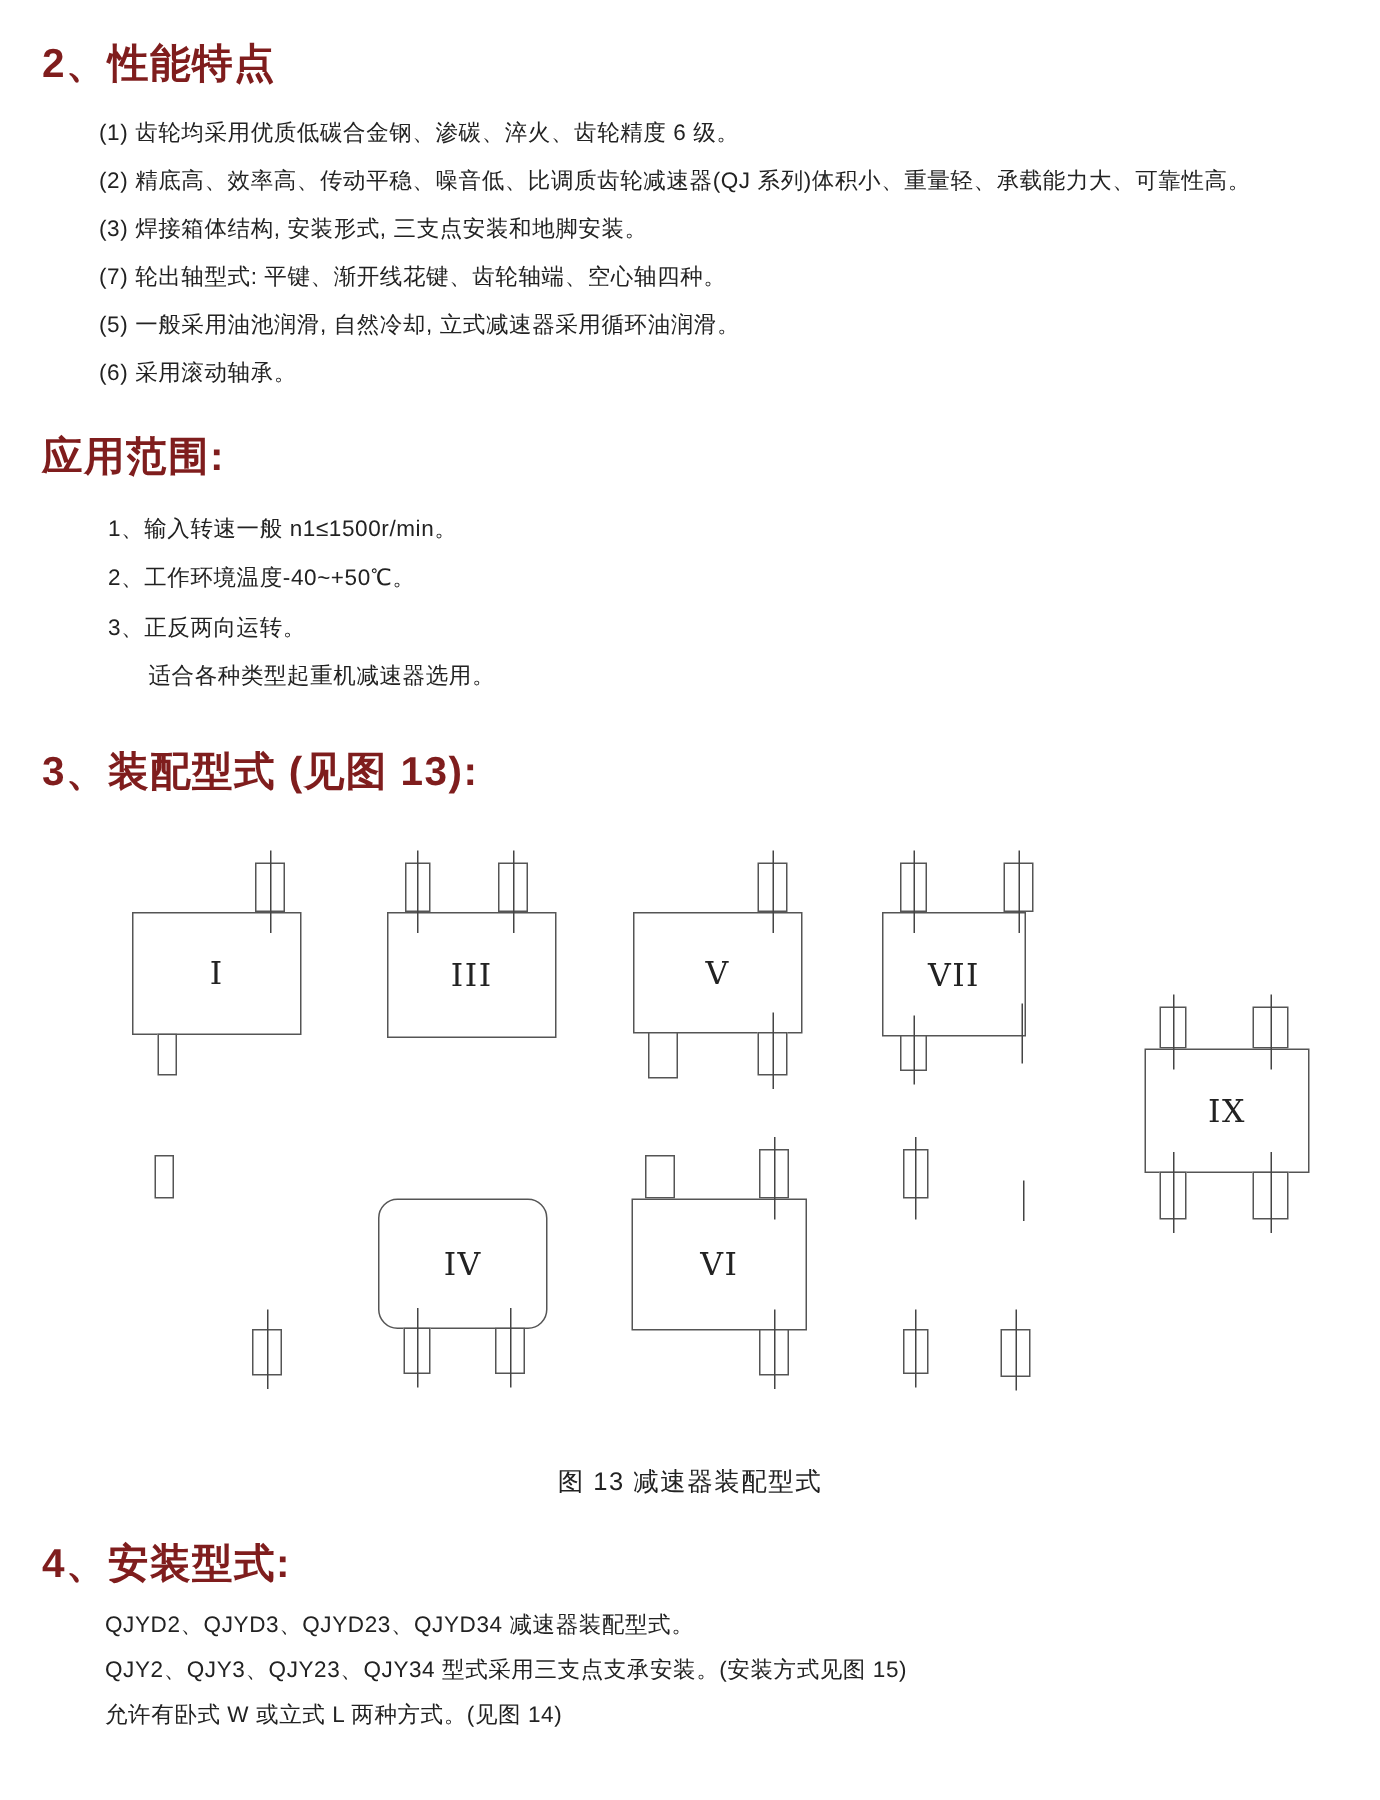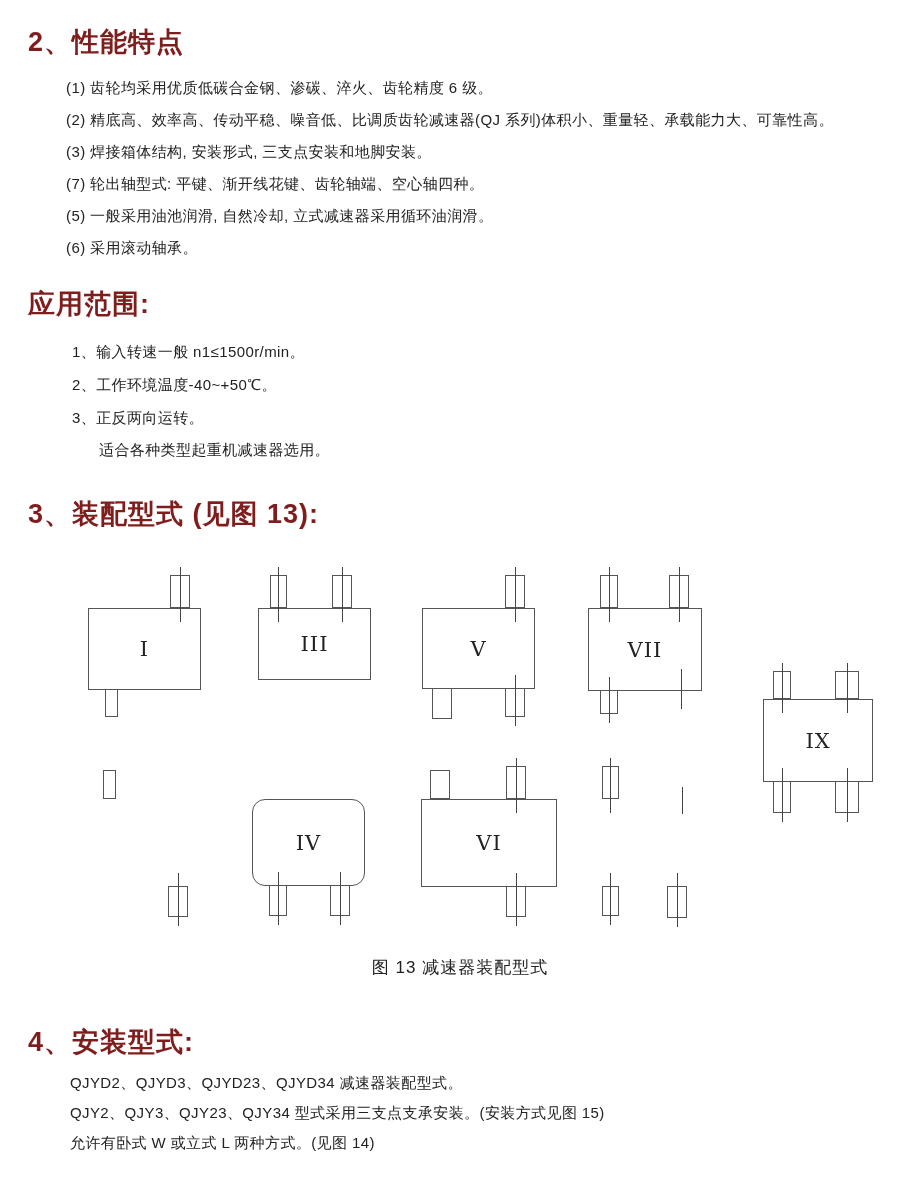--- a/index.html
+++ b/index.html
@@ -2,21 +2,21 @@
 <html><head>
 <meta charset="utf-8">
 <style>
   html,body{margin:0;padding:0;}
   body{width:920px;height:1200px;background:#ffffff;position:relative;
        font-family:"Liberation Sans", sans-serif;color:#1c1c1c;overflow:hidden;}
   .abs{position:absolute;}
   .h-main{font-size:27px;font-weight:600;letter-spacing:1px;color:#7f1d1d;white-space:nowrap;}
   .li{font-size:15px;letter-spacing:0.4px;white-space:nowrap;color:#222;}
   .li4{font-size:15px;letter-spacing:0.4px;white-space:nowrap;color:#222;}
-  .caption{width:920px;text-align:center;font-size:17px;letter-spacing:1px;color:#222;}
+  .caption{width:920px;text-align:center;font-size:17px;letter-spacing:1px;color:#222;margin-top:20px;}
   
   #fig{left:0;top:555px;width:920px;height:400px;}
   .ubox{position:absolute;border:1px solid #555;background:#fff;
         display:flex;align-items:center;justify-content:center;box-sizing:border-box;}
   .ulabel{font-family:"DejaVu Serif", serif;font-size:21px;color:#222;letter-spacing:1px;}
   .stub{position:absolute;border:1px solid #555;background:#fff;box-sizing:border-box;}
   .axline{position:absolute;width:1px;background:#444;}
 </style>
 </head>
 <body>
@@ -37,36 +37,36 @@
 
 <div class="abs h-main" style="left:28px;top:496px">3、装配型式 (见图 13):</div>
 
 <div class="abs" id="fig">
     <div class="ubox" style="left: 88px; top: 53px; width: 113px; height: 82px;">
       <span class="ulabel">I</span>
     </div>
     <div class="stub" style="left: 169.53px; top: 20px; width: 20px; height: 33px;"></div>
     <div class="axline" style="left: 179.53px; top: 12px; height: 55px;"></div>
     <div class="stub" style="left: 105.23px; top: 134px; width: 13px; height: 28px;"></div>
-    <div class="ubox" style="left: 258px; top: 53px; width: 113px; height: 72px;">
+    <div class="ubox" style="left: 258px; top: 53px; width: 113px; height: 84px;">
       <span class="ulabel">III</span>
     </div>
     <div class="stub" style="left: 269.84px; top: 20px; width: 17px; height: 33px;"></div>
     <div class="axline" style="left: 278.34px; top: 12px; height: 55px;"></div>
     <div class="stub" style="left: 331.62px; top: 20px; width: 20px; height: 33px;"></div>
     <div class="axline" style="left: 341.62px; top: 12px; height: 55px;"></div>
     <div class="ubox" style="left: 422px; top: 53px; width: 113px; height: 81px;">
       <span class="ulabel">V</span>
     </div>
     <div class="stub" style="left: 504.66px; top: 20px; width: 20px; height: 33px;"></div>
     <div class="axline" style="left: 514.66px; top: 12px; height: 55px;"></div>
     <div class="stub" style="left: 432.34px; top: 133px; width: 20px; height: 31px;"></div>
     <div class="stub" style="left: 504.66px; top: 133px; width: 20px; height: 29px;"></div>
     <div class="axline" style="left: 514.66px; top: 120px; height: 51px;"></div>
-    <div class="ubox" style="left: 588px; top: 53px; width: 114px; height: 83px;">
+    <div class="ubox" style="left: 588px; top: 53px; width: 96px; height: 83px;">
       <span class="ulabel">VII</span>
     </div>
     <div class="stub" style="left: 599.52px; top: 20px; width: 18px; height: 33px;"></div>
     <div class="axline" style="left: 608.52px; top: 12px; height: 55px;"></div>
     <div class="stub" style="left: 669.2px; top: 20px; width: 20px; height: 33px;"></div>
     <div class="axline" style="left: 679.2px; top: 12px; height: 55px;"></div>
     <div class="stub" style="left: 599.52px; top: 135px; width: 18px; height: 24px;"></div>
     <div class="axline" style="left: 608.52px; top: 122px; height: 46px;"></div>
     <div class="axline" style="left: 681.48px; top: 114px; height: 40px;"></div>
     <div class="ubox" style="left: 763px; top: 144px; width: 110px; height: 83px;">
@@ -83,21 +83,21 @@
     <div class="stub" style="left: 103.16px; top: 215px; width: 13px; height: 29px;"></div>
     <div class="stub" style="left: 168.06px; top: 331px; width: 20px; height: 31px;"></div>
     <div class="axline" style="left: 178.06px; top: 318px; height: 53px;"></div>
     <div class="ubox" style="left: 252px; top: 244px; width: 113px; height: 87px; border-radius: 13px;">
       <span class="ulabel">IV</span>
     </div>
     <div class="stub" style="left: 268.99px; top: 330px; width: 18px; height: 31px;"></div>
     <div class="axline" style="left: 277.99px; top: 317px; height: 53px;"></div>
     <div class="stub" style="left: 330.14px; top: 330px; width: 20px; height: 31px;"></div>
     <div class="axline" style="left: 340.14px; top: 317px; height: 53px;"></div>
-    <div class="ubox" style="left: 421px; top: 244px; width: 136px; height: 88px;">
+    <div class="ubox" style="left: 421px; top: 244px; width: 117px; height: 88px;">
       <span class="ulabel">VI</span>
     </div>
     <div class="stub" style="left: 429.56px; top: 215px; width: 20px; height: 29px;"></div>
     <div class="stub" style="left: 506.12px; top: 211px; width: 20px; height: 33px;"></div>
     <div class="axline" style="left: 516.12px; top: 203px; height: 55px;"></div>
     <div class="stub" style="left: 506.12px; top: 331px; width: 20px; height: 31px;"></div>
     <div class="axline" style="left: 516.12px; top: 318px; height: 53px;"></div>
     <div class="stub" style="left: 601.7px; top: 211px; width: 17px; height: 33px;"></div>
     <div class="axline" style="left: 610.2px; top: 203px; height: 55px;"></div>
     <div class="axline" style="left: 682.12px; top: 232px; height: 27px;"></div>

